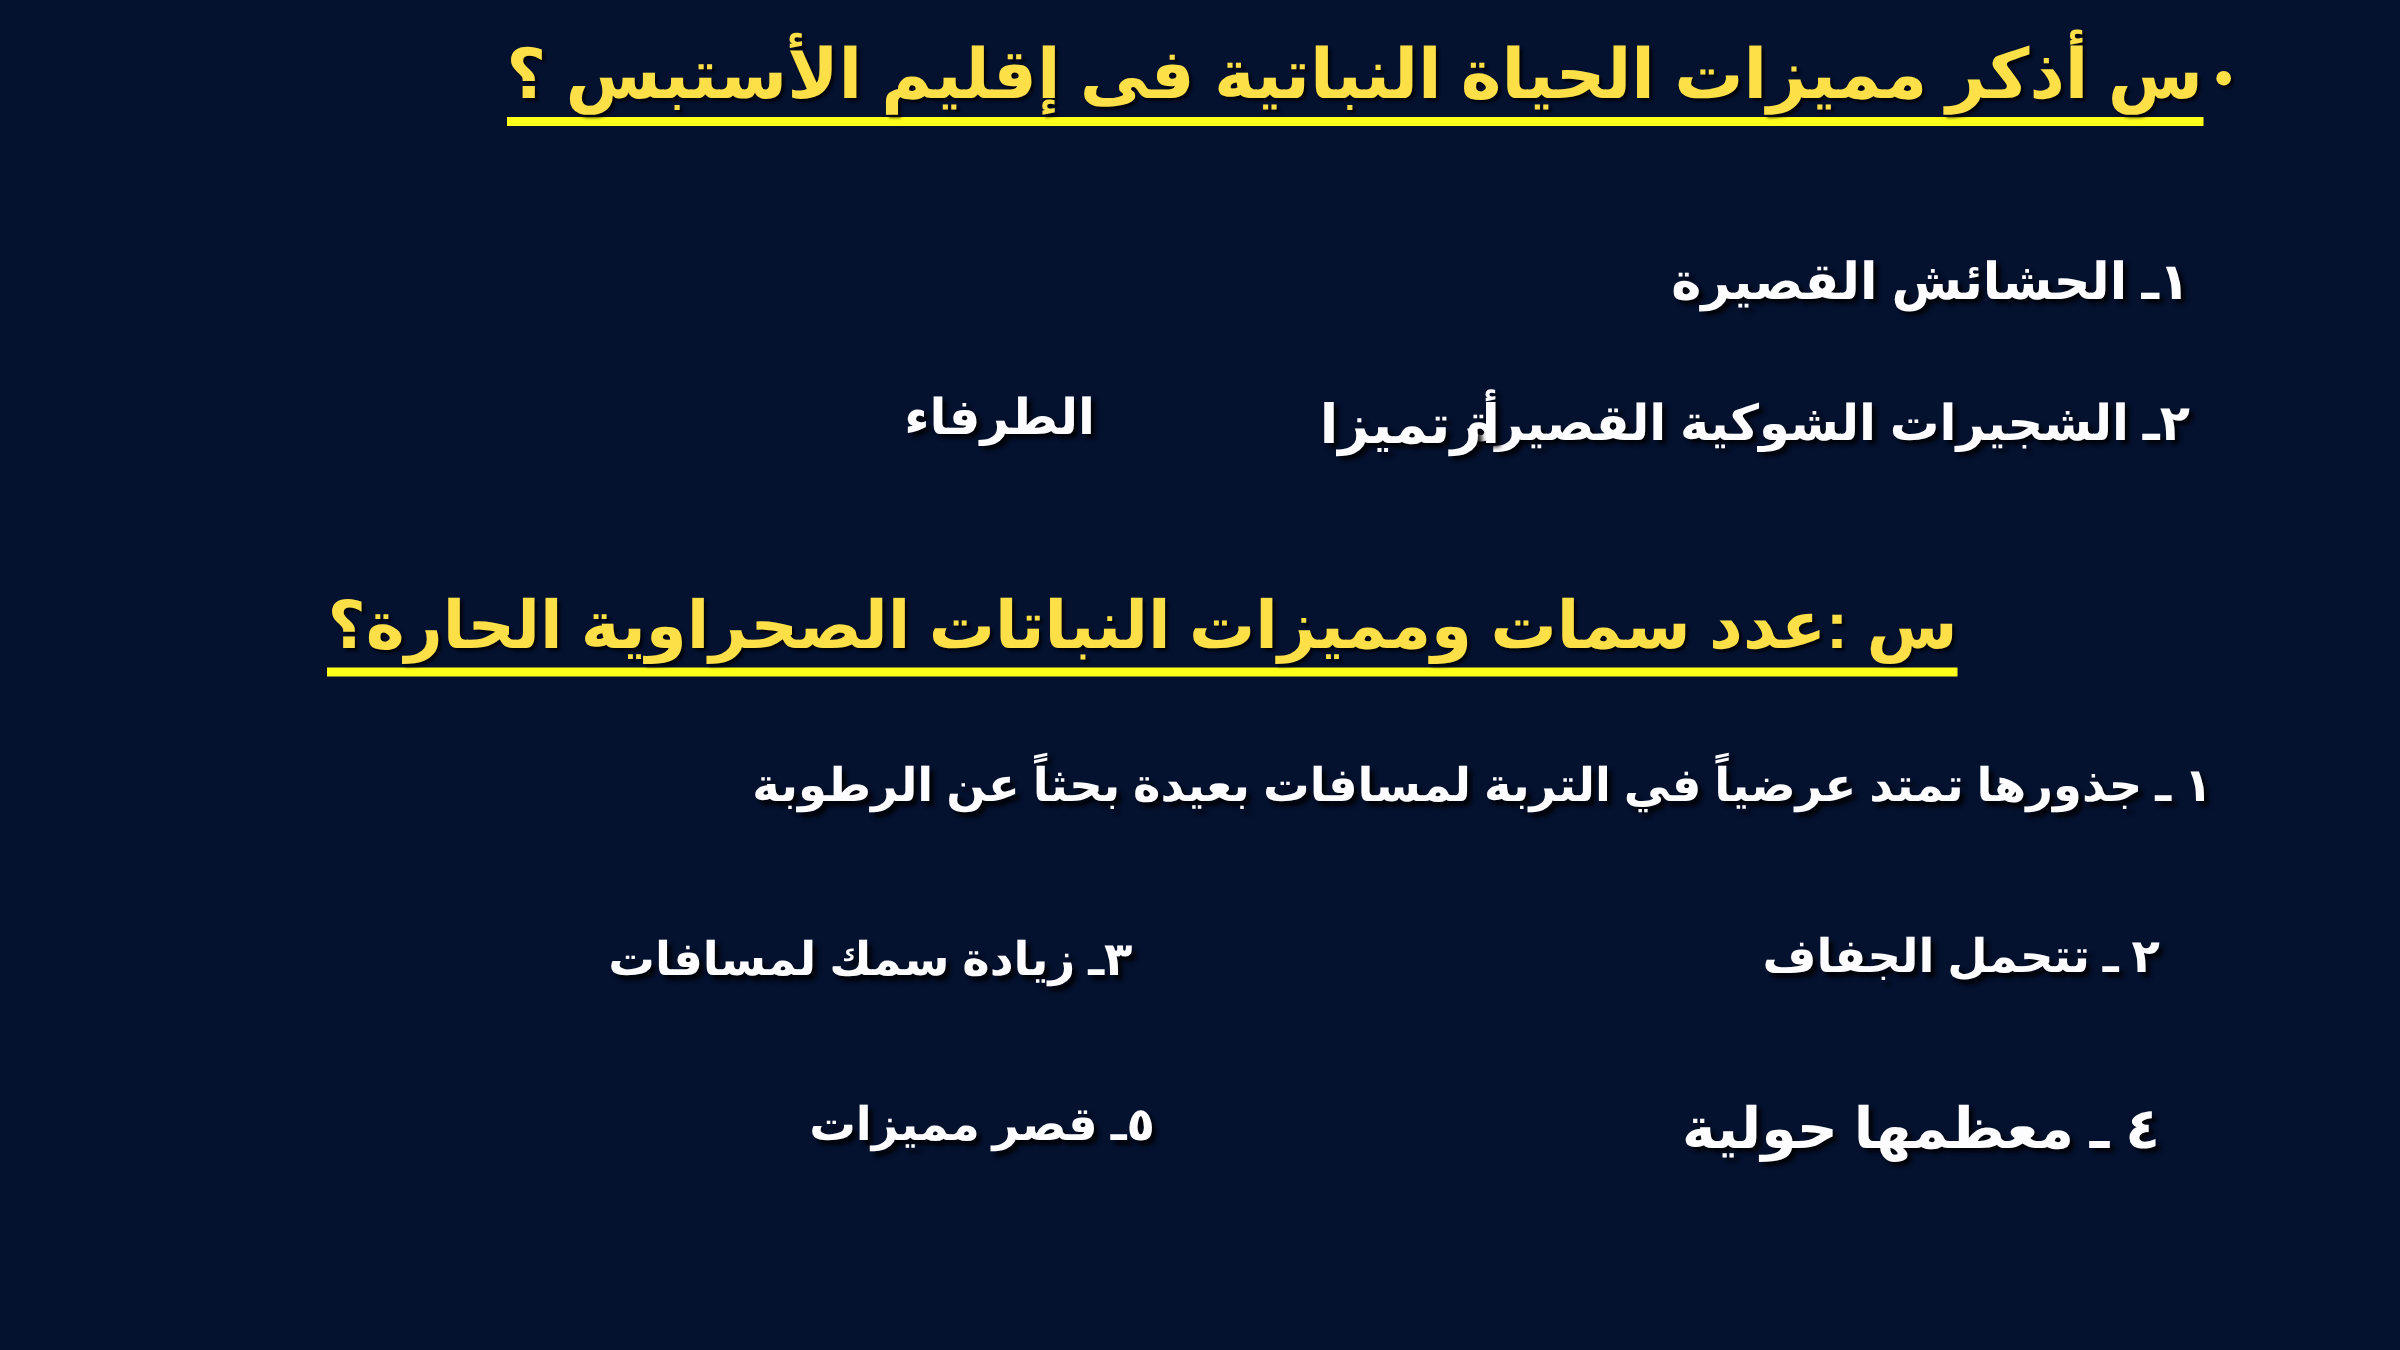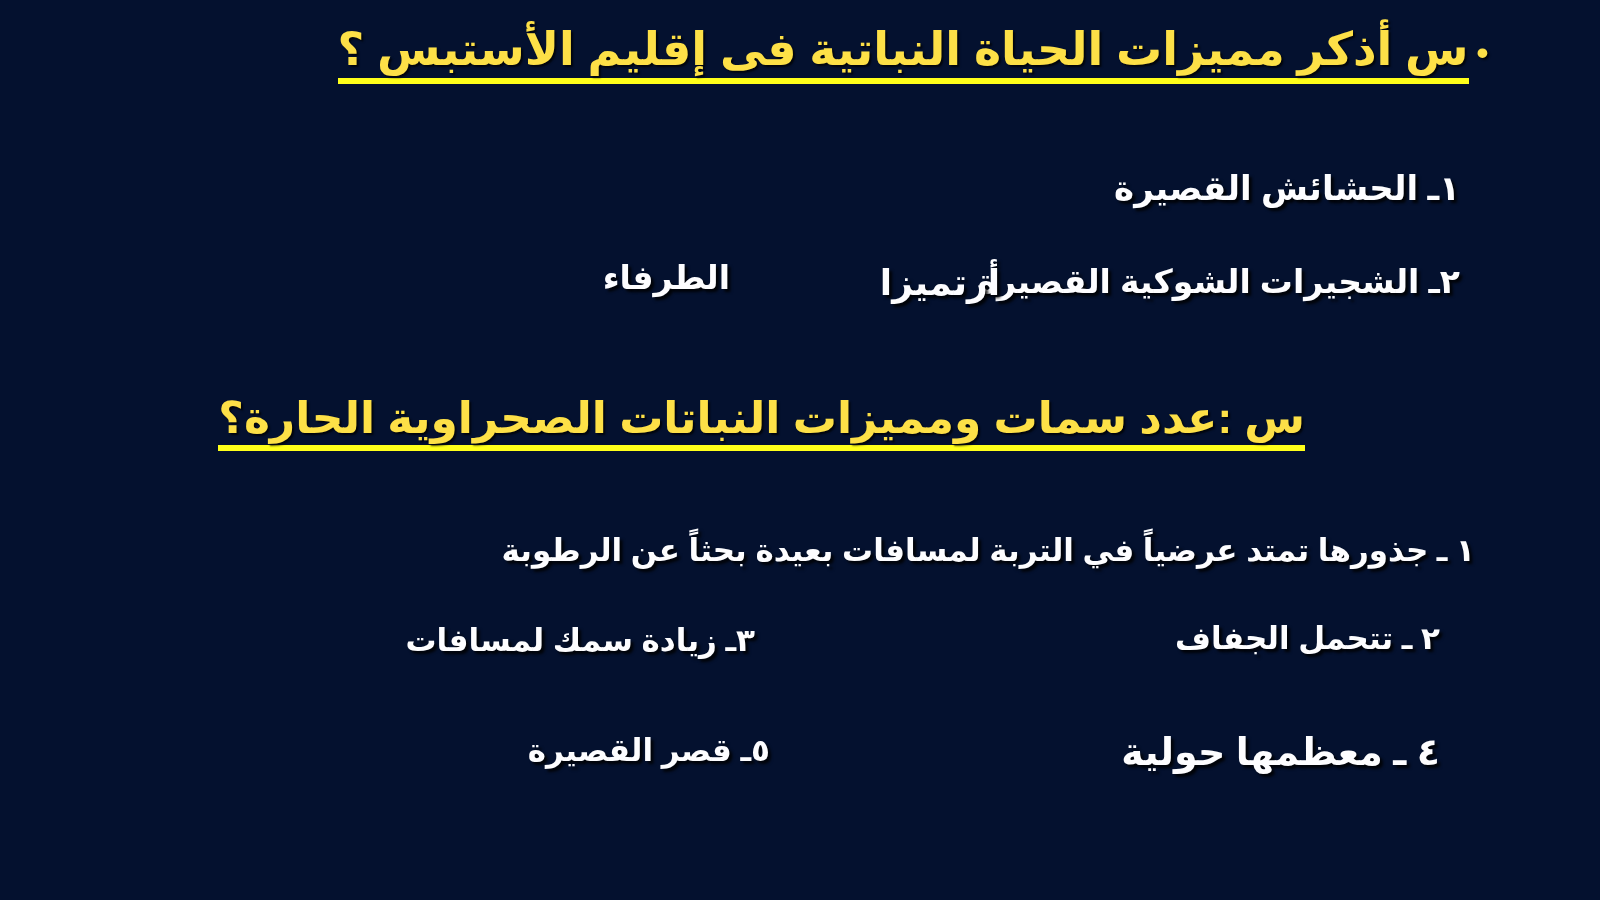--- a/index.html
+++ b/index.html
@@ -61,21 +61,21 @@
     font-weight: bold;
     white-space: nowrap;
     text-shadow: 3px 3px 3px rgba(0,0,0,0.85);
   }
 
   #a1-1 { top: 168px; right: 140px; font-size: 34px; }
   #a1-2 { top: 262px; right: 140px; font-size: 33px; }
   #a1-2b { top: 262px; right: 600px; font-size: 36px; margin-left: 20px; }
   #a1-2c { top: 258px; right: 870px; font-size: 33px; }
 
-  #a2-1 { top: 532px; right: 125px; font-size: 31px; text-align: center; }
+  #a2-1 { top: 506px; right: 125px; font-size: 31px; text-align: center; }
   #a2-2 { top: 620px; right: 160px; font-size: 31px; }
   #a2-3 { top: 622px; right: 845px; font-size: 31px; }
   #a2-4 { top: 730px; right: 160px; font-size: 38px; }
   #a2-5 { top: 732px; right: 830px; font-size: 31px; }
 </style>
 </head>
 <body>
 
 <div class="slide">
 
@@ -89,15 +89,15 @@
   <div class="ans" id="a1-2c">الطرفاء</div>
 
   <div class="q-heading" id="q2">
     <span class="q-text">س :عدد سمات  ومميزات النباتات الصحراوية  الحارة؟</span>
   </div>
 
   <div class="ans" id="a2-1">١ ـ  جذورها تمتد عرضياً في التربة لمسافات بعيدة بحثاً عن الرطوبة</div>
   <div class="ans" id="a2-2">٢ ـ  تتحمل الجفاف</div>
   <div class="ans" id="a2-3">٣ـ زيادة سمك لمسافات</div>
   <div class="ans" id="a2-4">٤ ـ معظمها حولية</div>
-  <div class="ans" id="a2-5">٥ـ قصر القصيرة</div>
+  <div class="ans" id="a2-5">٥ـ قصر مميزات</div>
 
 </div>
 
 </body></html>

